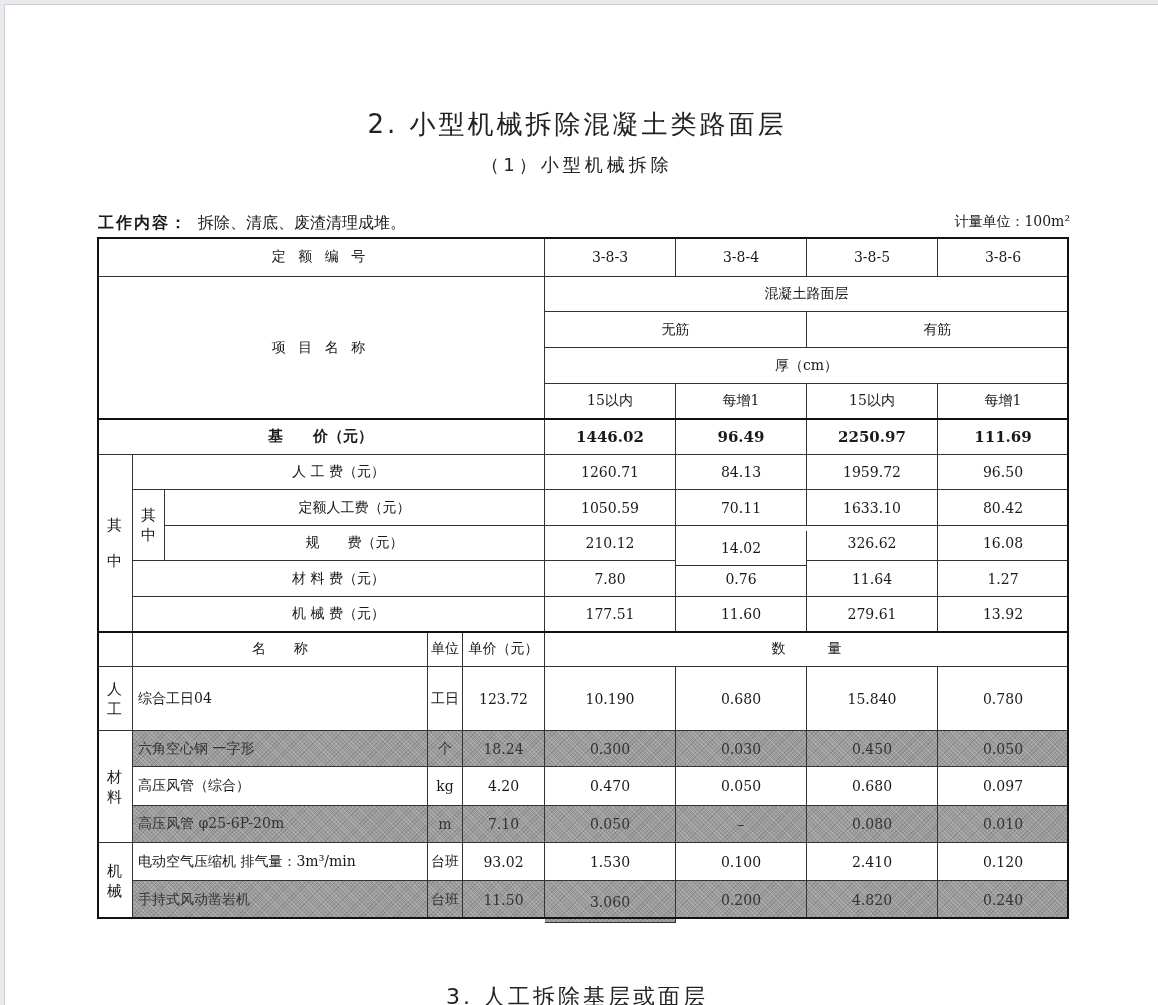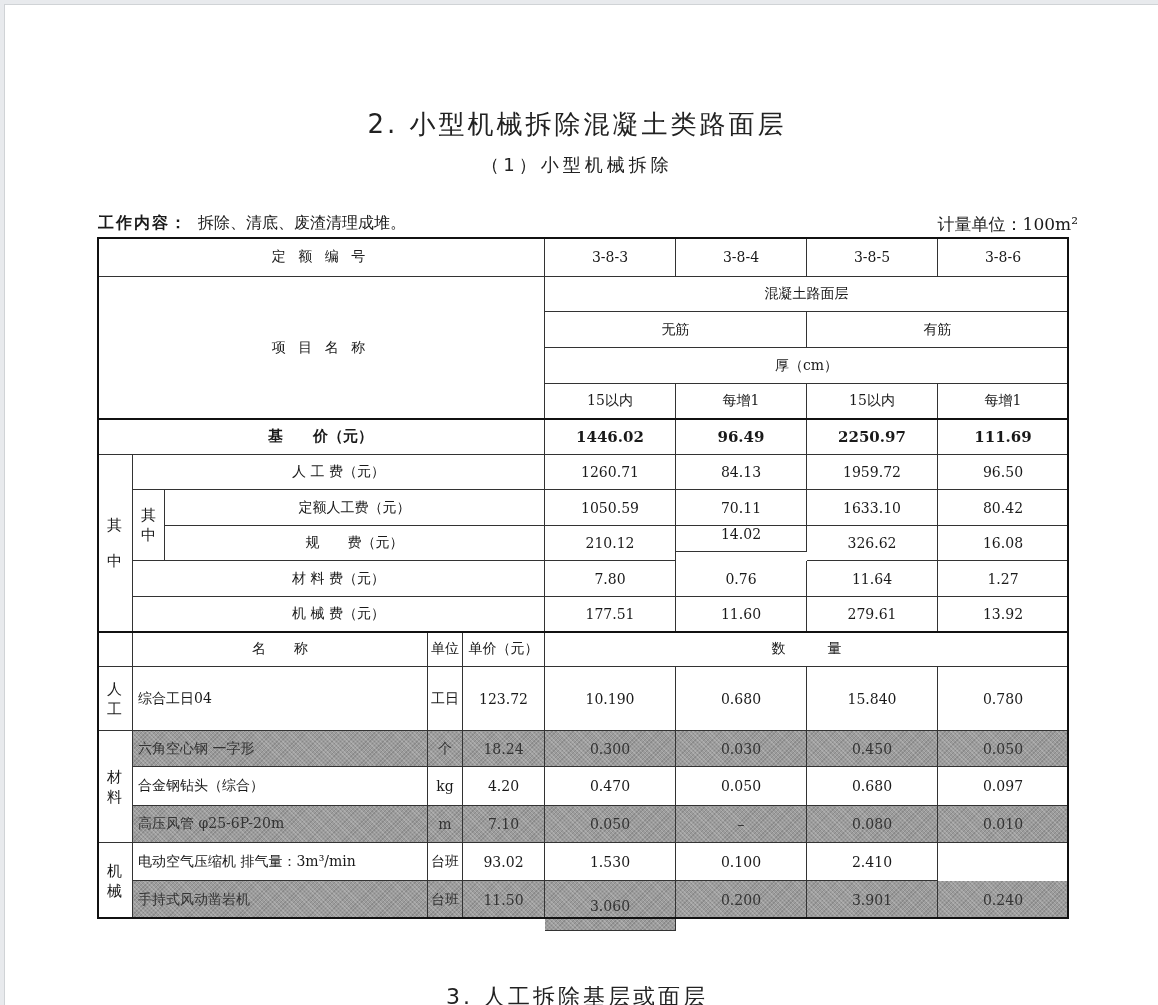--- a/index.html
+++ b/index.html
@@ -19,21 +19,21 @@
     font-family: "DejaVu Sans", "Liberation Sans", sans-serif;
     color: #222;
   }
   .t1 { top: 107px; font-size: 26px; letter-spacing: 3px; }
   .t2 { top: 153px; font-size: 18px; letter-spacing: 4px; }
   .t3 { top: 982px; font-size: 22px; letter-spacing: 3px; }
   .meta-left {
     position: absolute; left: 98px; top: 213px; font-size: 16px;
   }
   .meta-left .lbl { font-family: "DejaVu Sans", "Liberation Sans", sans-serif; font-weight: bold; letter-spacing: 2px; margin-right: 10px; }
-  .meta-right { position: absolute; right: 80px; top: 213px; font-size: 17px; }
+  .meta-right { position: absolute; right: 88px; top: 213px; font-size: 14px; }
 
   .grid { position: absolute; left: 97px; top: 237px; width: 969px; height: 682px; }
   .c {
     position: absolute; box-sizing: border-box;
     border-right: 1px solid #333; border-bottom: 1px solid #333;
     display: flex; align-items: center; justify-content: center;
     font-size: 14px; text-align: center; white-space: nowrap;
   }
   .c.left { justify-content: flex-start; padding-left: 5px; }
   .c.bold { font-weight: bold; font-size: 15px; }
@@ -102,21 +102,21 @@
     <span>其</span>
     <span>中</span>
   </div>
   <div class="c" style="left:68px;top:253px;width:380px;height:36px;">定额人工费（元）</div>
   <div class="c" style="left:448px;top:253px;width:131px;height:36px;">1050.59</div>
   <div class="c" style="left:579px;top:253px;width:131px;height:36px;">70.11</div>
   <div class="c" style="left:710px;top:253px;width:131px;height:36px;">1633.10</div>
   <div class="c" style="left:841px;top:253px;width:131px;height:36px;">80.42</div>
   <div class="c" style="left:68px;top:289px;width:380px;height:35px;">规　　费（元）</div>
   <div class="c" style="left:448px;top:289px;width:131px;height:35px;">210.12</div>
-  <div class="c" style="left:579px;top:280px;width:131px;height:35px;">14.02</div>
+  <div class="c" style="left:579px;top:294px;width:131px;height:35px;">14.02</div>
   <div class="c" style="left:710px;top:289px;width:131px;height:35px;">326.62</div>
   <div class="c" style="left:841px;top:289px;width:131px;height:35px;">16.08</div>
 
   <div class="c" style="left:36px;top:324px;width:412px;height:36px;">材 料 费（元）</div>
   <div class="c" style="left:448px;top:324px;width:131px;height:36px;">7.80</div>
   <div class="c" style="left:579px;top:324px;width:131px;height:36px;">0.76</div>
   <div class="c" style="left:710px;top:324px;width:131px;height:36px;">11.64</div>
   <div class="c" style="left:841px;top:324px;width:131px;height:36px;">1.27</div>
 
   <div class="c" style="left:36px;top:360px;width:412px;height:35px;">机 械 费（元）</div>
@@ -149,21 +149,21 @@
   </div>
 
   <div class="c left shade" style="left:36px;top:494px;width:295px;height:36px;">六角空心钢 一字形</div>
   <div class="c shade" style="left:331px;top:494px;width:35px;height:36px;">个</div>
   <div class="c shade" style="left:366px;top:494px;width:82px;height:36px;">18.24</div>
   <div class="c shade" style="left:448px;top:494px;width:131px;height:36px;">0.300</div>
   <div class="c shade" style="left:579px;top:494px;width:131px;height:36px;">0.030</div>
   <div class="c shade" style="left:710px;top:494px;width:131px;height:36px;">0.450</div>
   <div class="c shade" style="left:841px;top:494px;width:131px;height:36px;">0.050</div>
 
-  <div class="c left" style="left:36px;top:530px;width:295px;height:39px;">合金钢钻头（综合）</div>
+  <div class="c left" style="left:36px;top:530px;width:295px;height:39px;">高压风管（综合）</div>
   <div class="c" style="left:331px;top:530px;width:35px;height:39px;">kg</div>
   <div class="c" style="left:366px;top:530px;width:82px;height:39px;">4.20</div>
   <div class="c" style="left:448px;top:530px;width:131px;height:39px;">0.470</div>
   <div class="c" style="left:579px;top:530px;width:131px;height:39px;">0.050</div>
   <div class="c" style="left:710px;top:530px;width:131px;height:39px;">0.680</div>
   <div class="c" style="left:841px;top:530px;width:131px;height:39px;">0.097</div>
 
   <div class="c left shade" style="left:36px;top:569px;width:295px;height:37px;">高压风管 φ25-6P-20m</div>
   <div class="c shade" style="left:331px;top:569px;width:35px;height:37px;">m</div>
   <div class="c shade" style="left:366px;top:569px;width:82px;height:37px;">7.10</div>
@@ -175,26 +175,27 @@
   <div class="c vert" style="left:0;top:606px;width:36px;height:76px;">
     <span>机</span>
     <span>械</span>
   </div>
   <div class="c left" style="left:36px;top:606px;width:295px;height:38px;">电动空气压缩机 排气量：3m³/min</div>
   <div class="c" style="left:331px;top:606px;width:35px;height:38px;">台班</div>
   <div class="c" style="left:366px;top:606px;width:82px;height:38px;">93.02</div>
   <div class="c" style="left:448px;top:606px;width:131px;height:38px;">1.530</div>
   <div class="c" style="left:579px;top:606px;width:131px;height:38px;">0.100</div>
   <div class="c" style="left:710px;top:606px;width:131px;height:38px;">2.410</div>
+  <div class="c" style="left:841px;top:606px;width:131px;height:38px;">0.120</div>
   <div class="c left shade" style="left:36px;top:644px;width:295px;height:38px;">手持式风动凿岩机</div>
   <div class="c shade" style="left:331px;top:644px;width:35px;height:38px;">台班</div>
   <div class="c shade" style="left:366px;top:644px;width:82px;height:38px;">11.50</div>
-  <div class="c shade" style="left:448px;top:644px;width:131px;height:50px;">3.060</div>
+  <div class="c shade" style="left:448px;top:644px;width:131px;height:42px;">3.060</div>
   <div class="c shade" style="left:579px;top:644px;width:131px;height:38px;">0.200</div>
-  <div class="c shade" style="left:710px;top:644px;width:131px;height:38px;">3.901</div>
+  <div class="c shade" style="left:710px;top:644px;width:131px;height:38px;">4.820</div>
   <div class="c shade" style="left:841px;top:644px;width:131px;height:38px;">0.240</div>
 </div>
 
 <div class="outer"></div>
 <div class="hline" style="top:418px;"></div>
 <div class="hline" style="top:631px;"></div>
 
 <div class="title t3">3. 人工拆除基层或面层</div>
 
 </body></html>

